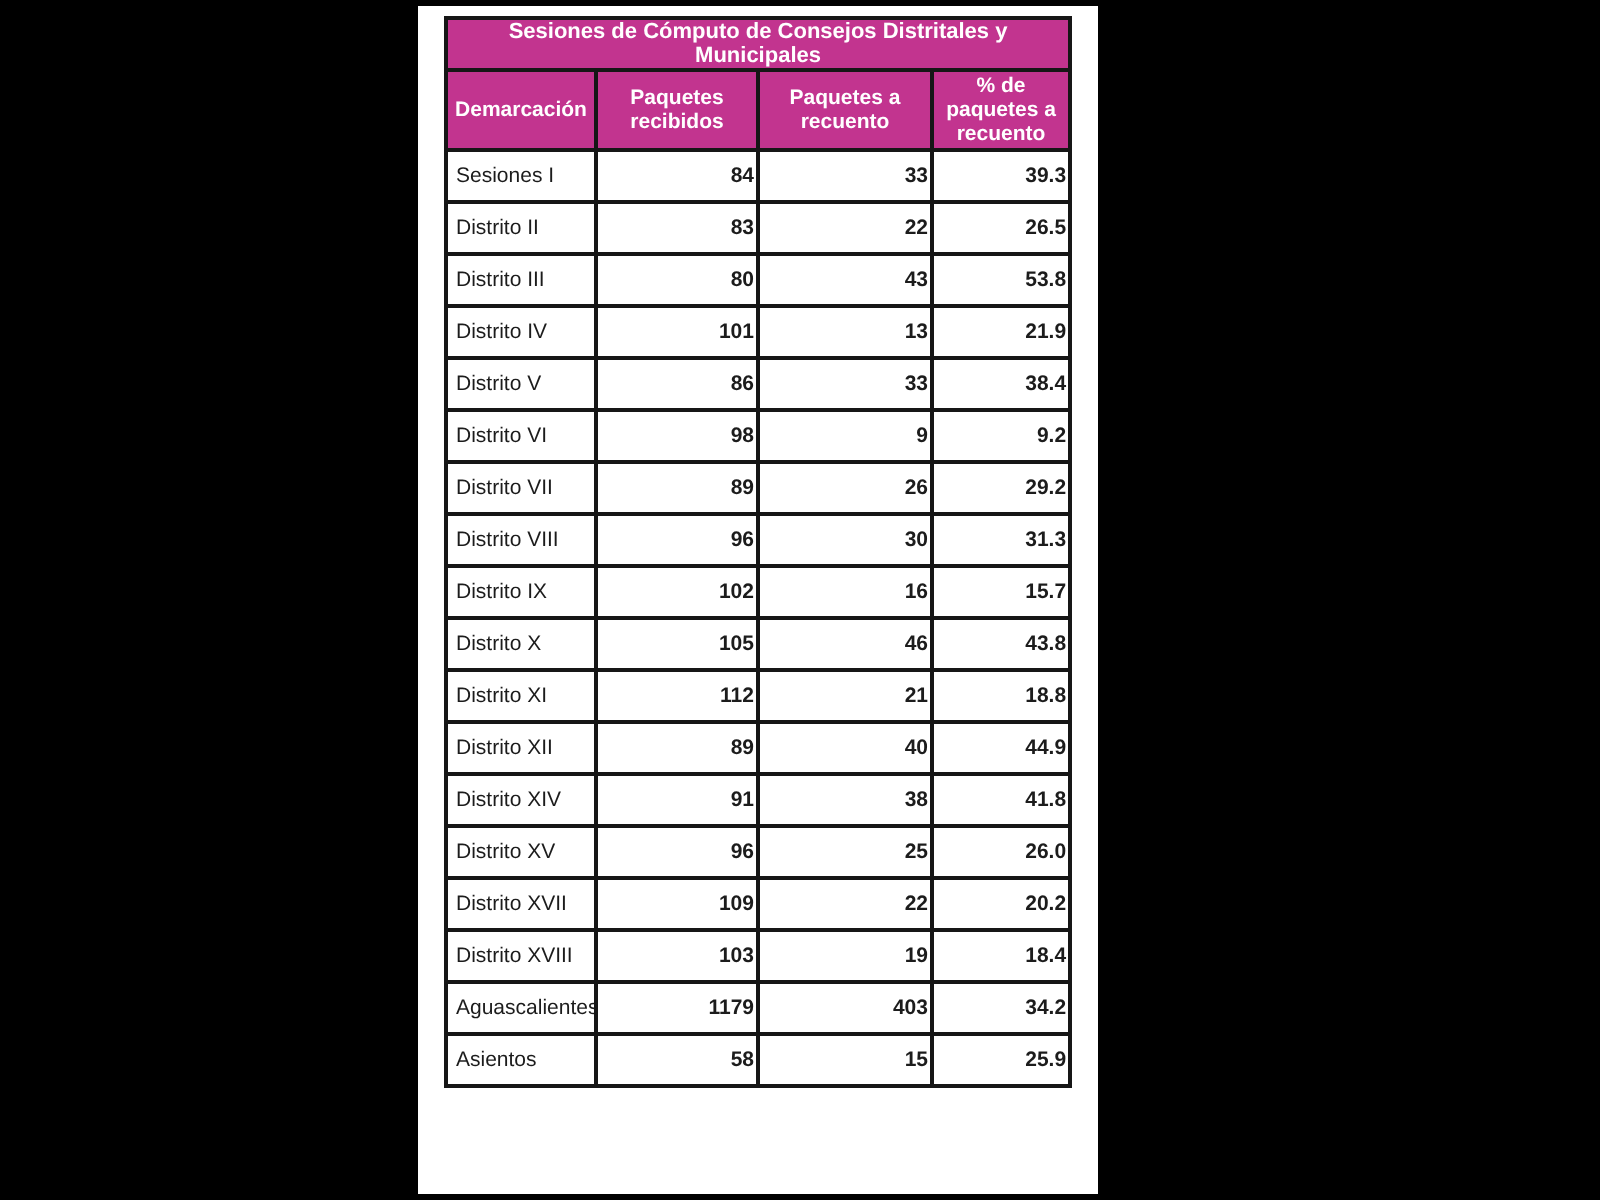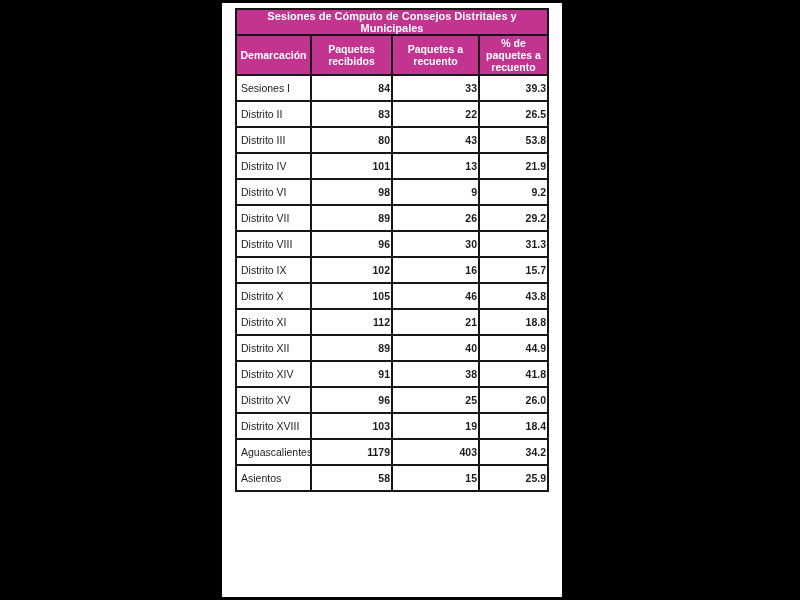--- a/index.html
+++ b/index.html
@@ -12,21 +12,21 @@
     overflow: hidden;
   }
   .stage {
     position: relative;
     width: 800px;
     height: 600px;
     background: #000000;
   }
   .panel {
     position: absolute;
-    left: 222px;
+    left: 209px;
     top: 3px;
     width: 340px;
     height: 594px;
     background: #ffffff;
   }
   table.data-table {
     position: absolute;
     left: 13px;
     top: 5px;
     width: 314px;
@@ -110,20 +110,26 @@
             <td class="cell c-center">43</td>
             <td class="cell c-center">53.8</td>
           </tr>
           <tr>
             <td class="cell c-left">Distrito IV</td>
             <td class="cell c-center">101</td>
             <td class="cell c-center">13</td>
             <td class="cell c-center">21.9</td>
           </tr>
           <tr>
+            <td class="cell c-left">Distrito V</td>
+            <td class="cell c-center">86</td>
+            <td class="cell c-center">33</td>
+            <td class="cell c-center">38.4</td>
+          </tr>
+          <tr>
             <td class="cell c-left">Distrito VI</td>
             <td class="cell c-center">98</td>
             <td class="cell c-center">9</td>
             <td class="cell c-center">9.2</td>
           </tr>
           <tr>
             <td class="cell c-left">Distrito VII</td>
             <td class="cell c-center">89</td>
             <td class="cell c-center">26</td>
             <td class="cell c-center">29.2</td>
@@ -162,20 +168,26 @@
             <td class="cell c-left">Distrito XIV</td>
             <td class="cell c-center">91</td>
             <td class="cell c-center">38</td>
             <td class="cell c-center">41.8</td>
           </tr>
           <tr>
             <td class="cell c-left">Distrito XV</td>
             <td class="cell c-center">96</td>
             <td class="cell c-center">25</td>
             <td class="cell c-center">26.0</td>
+          </tr>
+          <tr>
+            <td class="cell c-left">Distrito XVII</td>
+            <td class="cell c-center">109</td>
+            <td class="cell c-center">22</td>
+            <td class="cell c-center">20.2</td>
           </tr>
           <tr>
             <td class="cell c-left">Distrito XVIII</td>
             <td class="cell c-center">103</td>
             <td class="cell c-center">19</td>
             <td class="cell c-center">18.4</td>
           </tr>
           <tr>
             <td class="cell c-left">Aguascalientes</td>
             <td class="cell c-center">1179</td>

